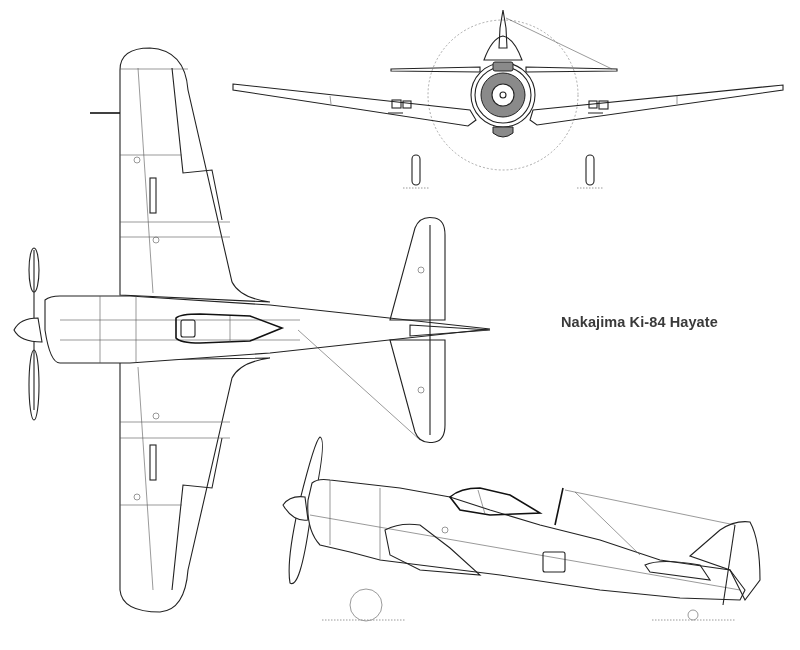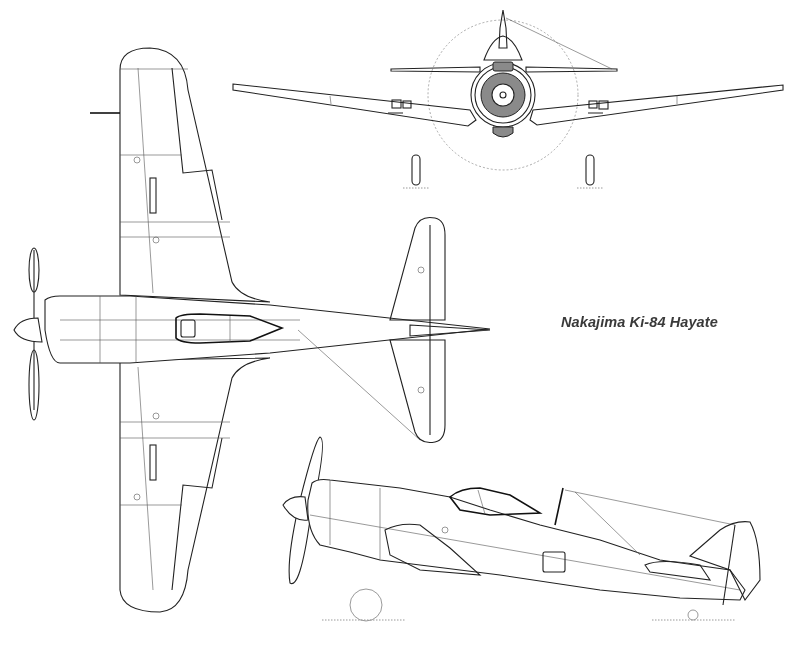--- a/index.html
+++ b/index.html
@@ -1,17 +1,17 @@
 <!DOCTYPE html>
 <html><head>
   <meta charset="utf-8">
   <style>
     html, body { margin: 0; padding: 0; background: #ffffff; }
     body { width: 800px; height: 650px; position: relative; overflow: hidden; }
-    .canvas { position: absolute; left: 0; top: 0; width: 800px; height: 620px; font-style: italic; }
+    .canvas { position: absolute; left: 0; top: 0; width: 800px; height: 620px; }
     .title {
       position: absolute; left: 561px; top: 314px;
       font-family: "Liberation Sans", sans-serif; font-weight: bold;
       font-size: 14.5px; color: #3a3a3a; letter-spacing: 0.1px; white-space: nowrap;
     }
     svg { position: absolute; left: 0; top: 0; }
     .ln { fill: none; stroke: #222; stroke-width: 1.1; }
     .th { fill: none; stroke: #555; stroke-width: 0.6; }
     .hv { fill: none; stroke: #111; stroke-width: 1.6; }
     .dash { fill: none; stroke: #888; stroke-width: 0.7; stroke-dasharray: 2 2; }

